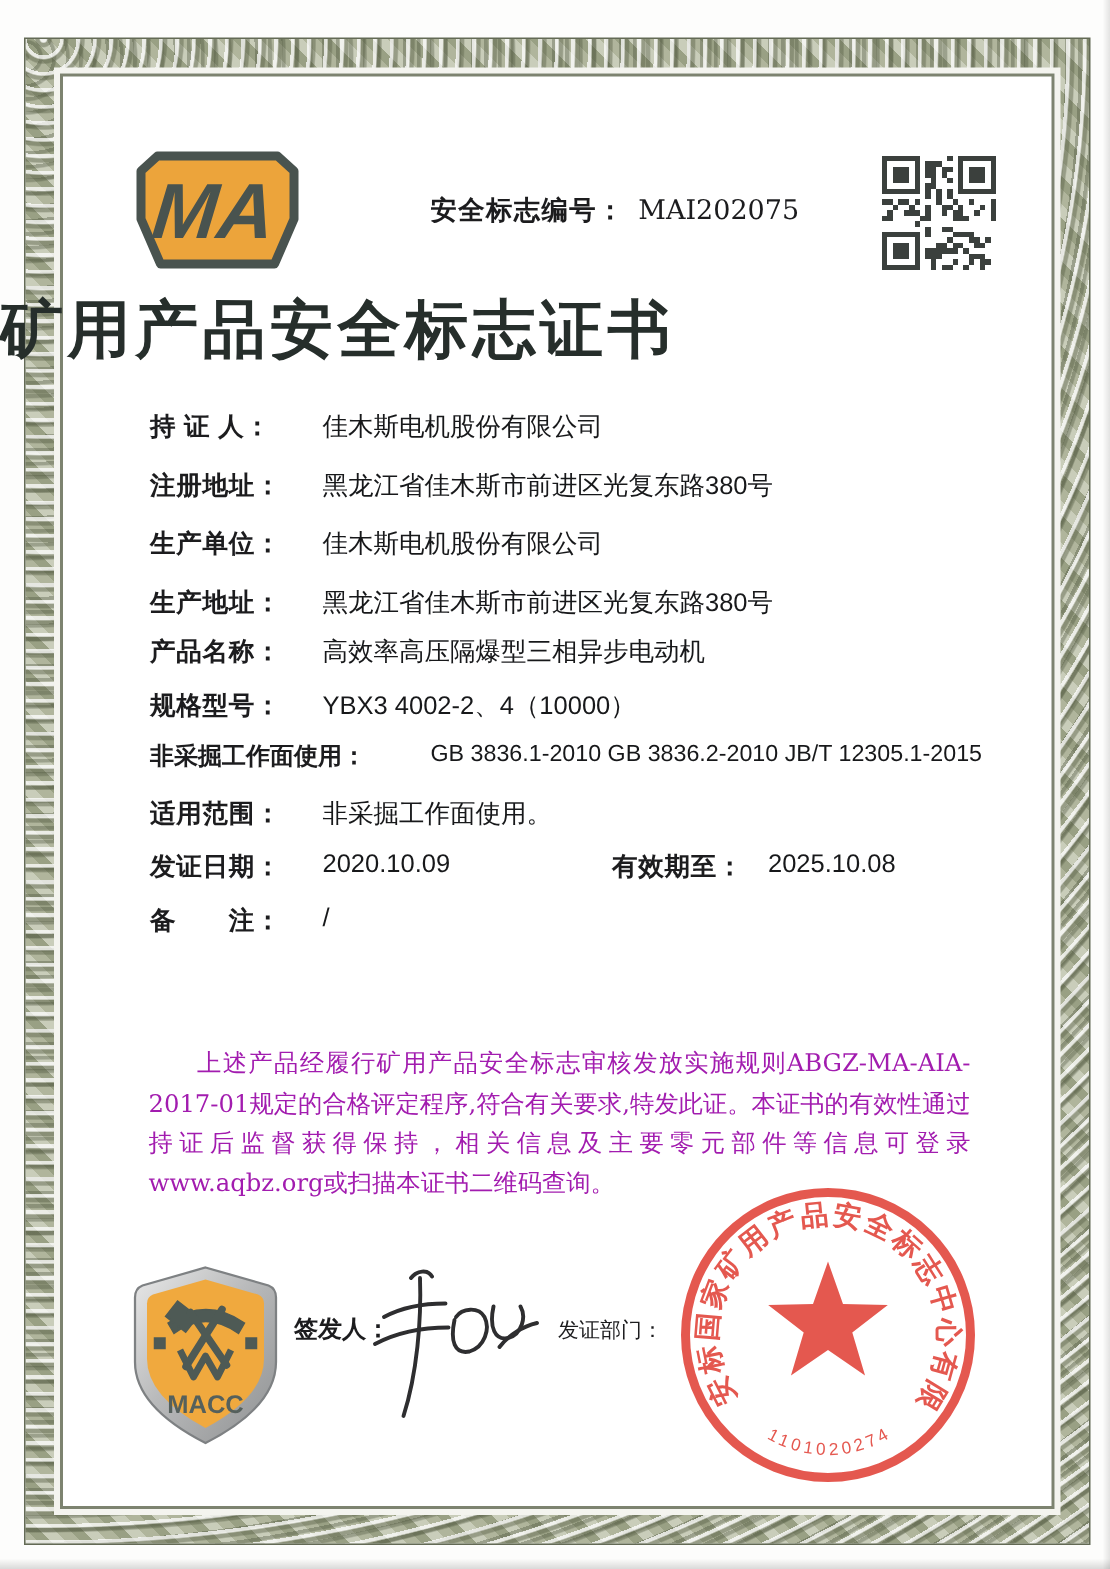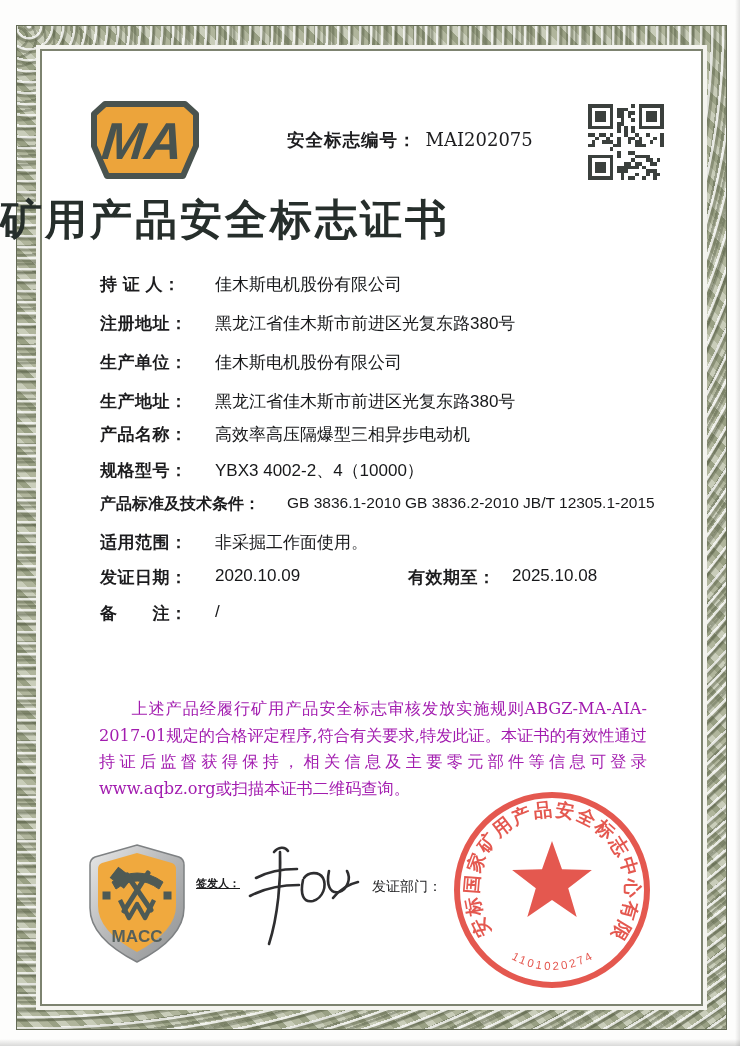--- a/index.html
+++ b/index.html
@@ -66,21 +66,21 @@
 
   .statement {
     position:absolute; left:99px; top:696px; width:548px; z-index:2;
     font-family:"DejaVu Serif", serif;
     font-size:16.2px; line-height:26.5px;
     text-indent:2em; text-align:justify;
     color:#a21caf;
   }
 
   .macc { position:absolute; left:84px; top:842px; z-index:2; }
-  .signer-label { position:absolute; left:196px; top:876px; z-index:2; font-weight:700; font-size:11px;text-decoration:underline; }
+  .signer-label { position:absolute; left:196px; top:876px; z-index:2; font-weight:700; font-size:16px; }
   .signature { position:absolute; left:240px; top:838px; z-index:3; }
   .dept-label { position:absolute; left:372px; top:878px; z-index:2; font-weight:400; font-size:14px; }
   .seal { position:absolute; left:448px; top:786px; z-index:4; opacity:.9; }
 </style>
 </head>
 <body>
 
 <div class="page">
 
   <div class="frame">
@@ -249,21 +249,21 @@
   </div>
   <div class="row r4">
     <span class="flabel">产品名称：</span>
     <span class="fvalue">高效率高压隔爆型三相异步电动机</span>
   </div>
   <div class="row r5">
     <span class="flabel">规格型号：</span>
     <span class="fvalue">YBX3 4002-2、4（10000）</span>
   </div>
   <div class="row r6">
-    <span class="flabel">产品标准及技术条件：</span>
+    <span class="flabel">非采掘工作面使用：</span>
     <span class="fvalue">GB 3836.1-2010 GB 3836.2-2010 JB/T 12305.1-2015</span>
   </div>
   <div class="row r7">
     <span class="flabel">适用范围：</span>
     <span class="fvalue">非采掘工作面使用。</span>
   </div>
 
   <div class="row row-dates">
     <span class="flabel">发证日期：</span>
     <span class="fvalue">2020.10.09</span>

